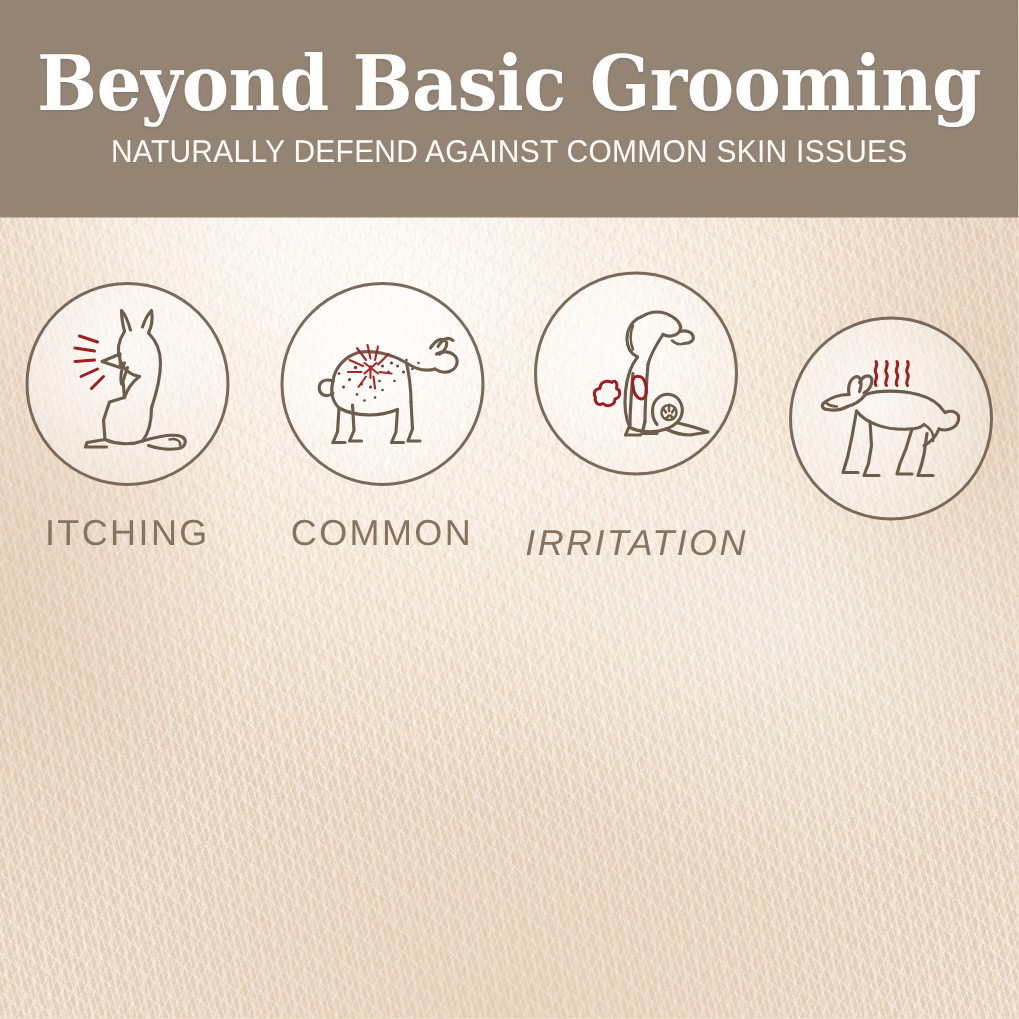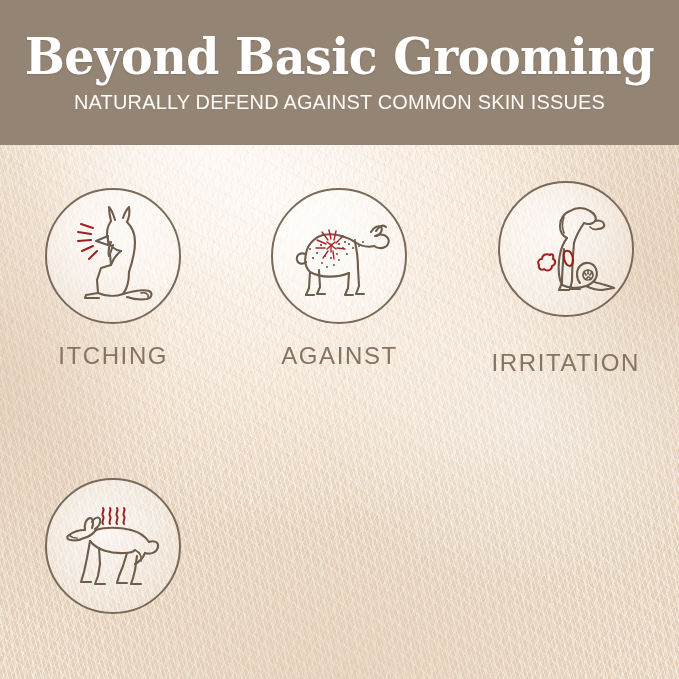--- a/index.html
+++ b/index.html
@@ -80,21 +80,21 @@
     letter-spacing:.2px;
     transform:scaleX(.95);
     white-space:nowrap;
     margin:0;
   }
 
   
   .grid{
     position:absolute;left:0;top:145px;width:679px;height:534px;
     display:grid;
-    grid-template-columns:1fr 1fr 1fr;
+    grid-template-columns:1fr 1fr 1fr 1fr;
     grid-template-rows:1fr 1fr;
     z-index:4;
   }
   .cell{
     display:flex;flex-direction:column;align-items:center;justify-content:center;
   }
   .circle{
     width:136px;height:136px;border-radius:50%;
     border:2px solid #7b6a59;
     background:
@@ -108,21 +108,21 @@
     margin-top:20px;
     font-family:"Liberation Sans",sans-serif;
     font-size:24px;
     font-weight:400;
     letter-spacing:1.6px;
     color:#87745f;
     white-space:nowrap;
   }
   
   .cell.r1 .label{margin-top:18px;}
-  .cell.r2 .label{margin-top:32px;}
+  .cell.r2 .label{margin-top:32px;font-style:italic;}
 
   .ink{fill:none;stroke:#6f5d4c;stroke-width:2.1;stroke-linecap:round;stroke-linejoin:round;}
   .ink-thin{fill:none;stroke:#6f5d4c;stroke-width:1.7;stroke-linecap:round;stroke-linejoin:round;}
   .red{fill:none;stroke:#9e1f1f;stroke-width:2;stroke-linecap:round;stroke-linejoin:round;}
   .red-thin{fill:none;stroke:#a82626;stroke-width:1.4;stroke-linecap:round;stroke-linejoin:round;}
   .reddot{fill:#7a3030;}
   .darkdot{fill:#5d4c3d;}
 </style>
 </head>
 <body>
@@ -241,21 +241,21 @@
               <circle cx="68" cy="58" r=".9"></circle>
             <circle cx="76" cy="44" r=".9"></circle>
               <circle cx="60" cy="64" r=".9"></circle>
             <circle cx="55" cy="69" r=".9"></circle>
               <circle cx="48" cy="71" r=".9"></circle>
             <circle cx="80" cy="50" r=".9"></circle>
               <circle cx="84" cy="46" r=".9"></circle>
           </g>
         </svg>
       </div>
-      <div class="label">AGAINST</div>
+      <div class="label">COMMON</div>
     </div>
 
     <div class="cell r2">
       <div class="circle">
         <svg width="120" height="120" viewBox="0 0 120 120">
 
           <path class="ink" d="M64 22 C70 18 78 18 84 22 C89 25 91 29 89 32 C87 35 82 36 78 34"></path>
 
           <path class="ink" d="M89 32 C93 31 97 32 98 35 C99 38 96 40 92 40"></path>
           <path class="ink-thin" d="M92 40 C89 41 86 40 84 38"></path>

